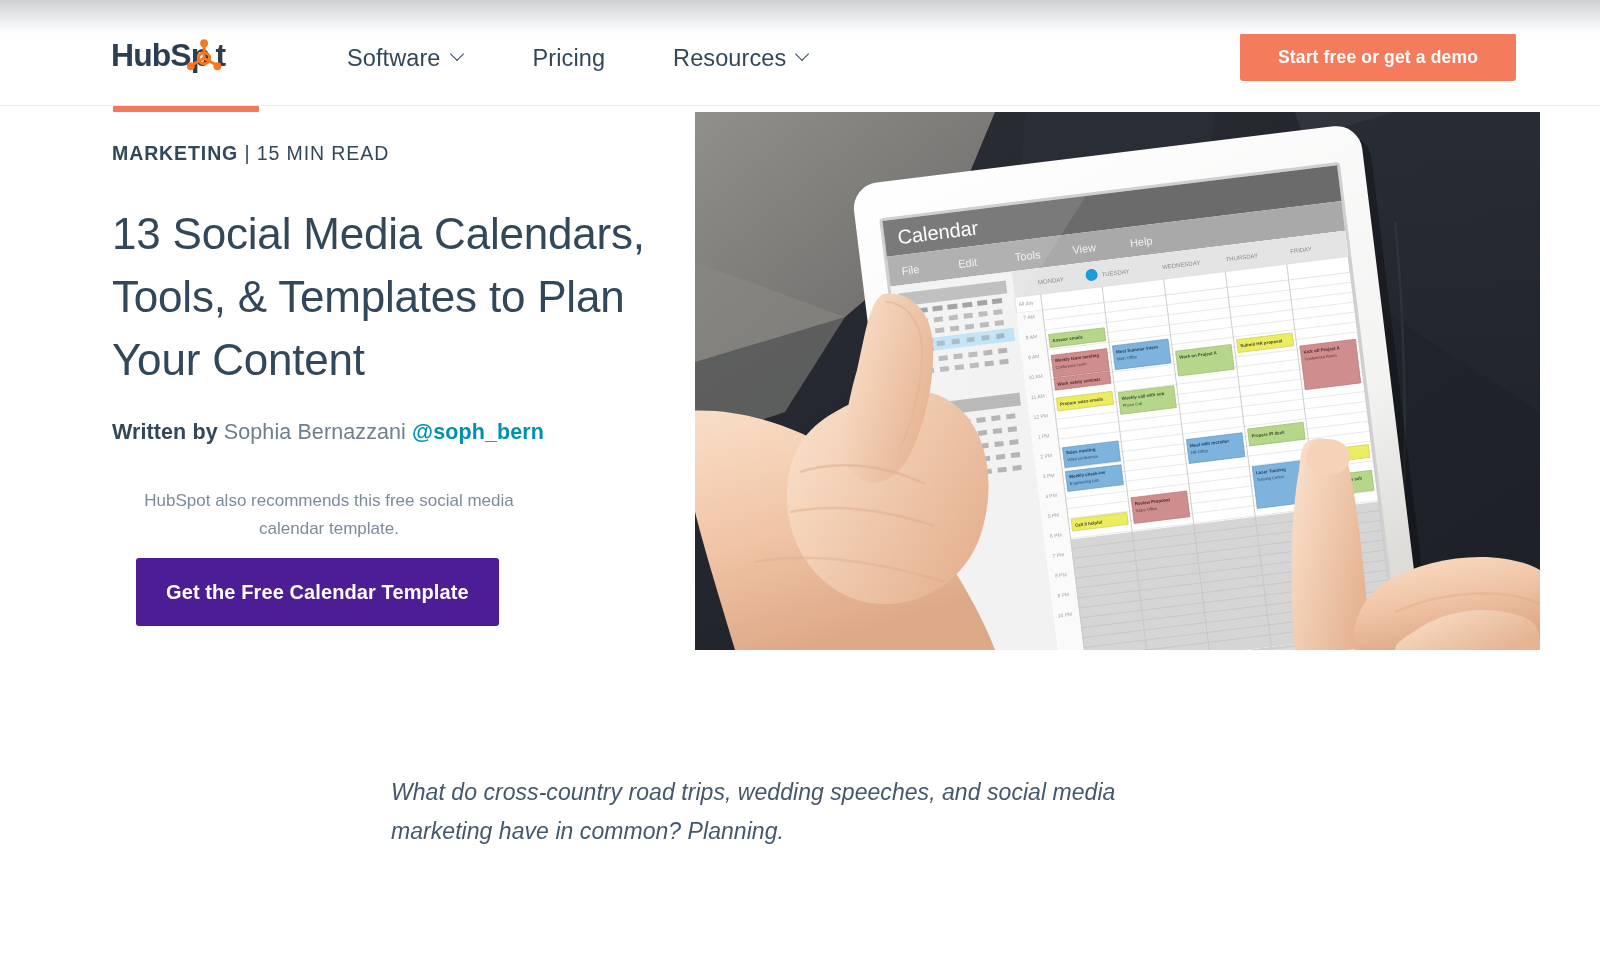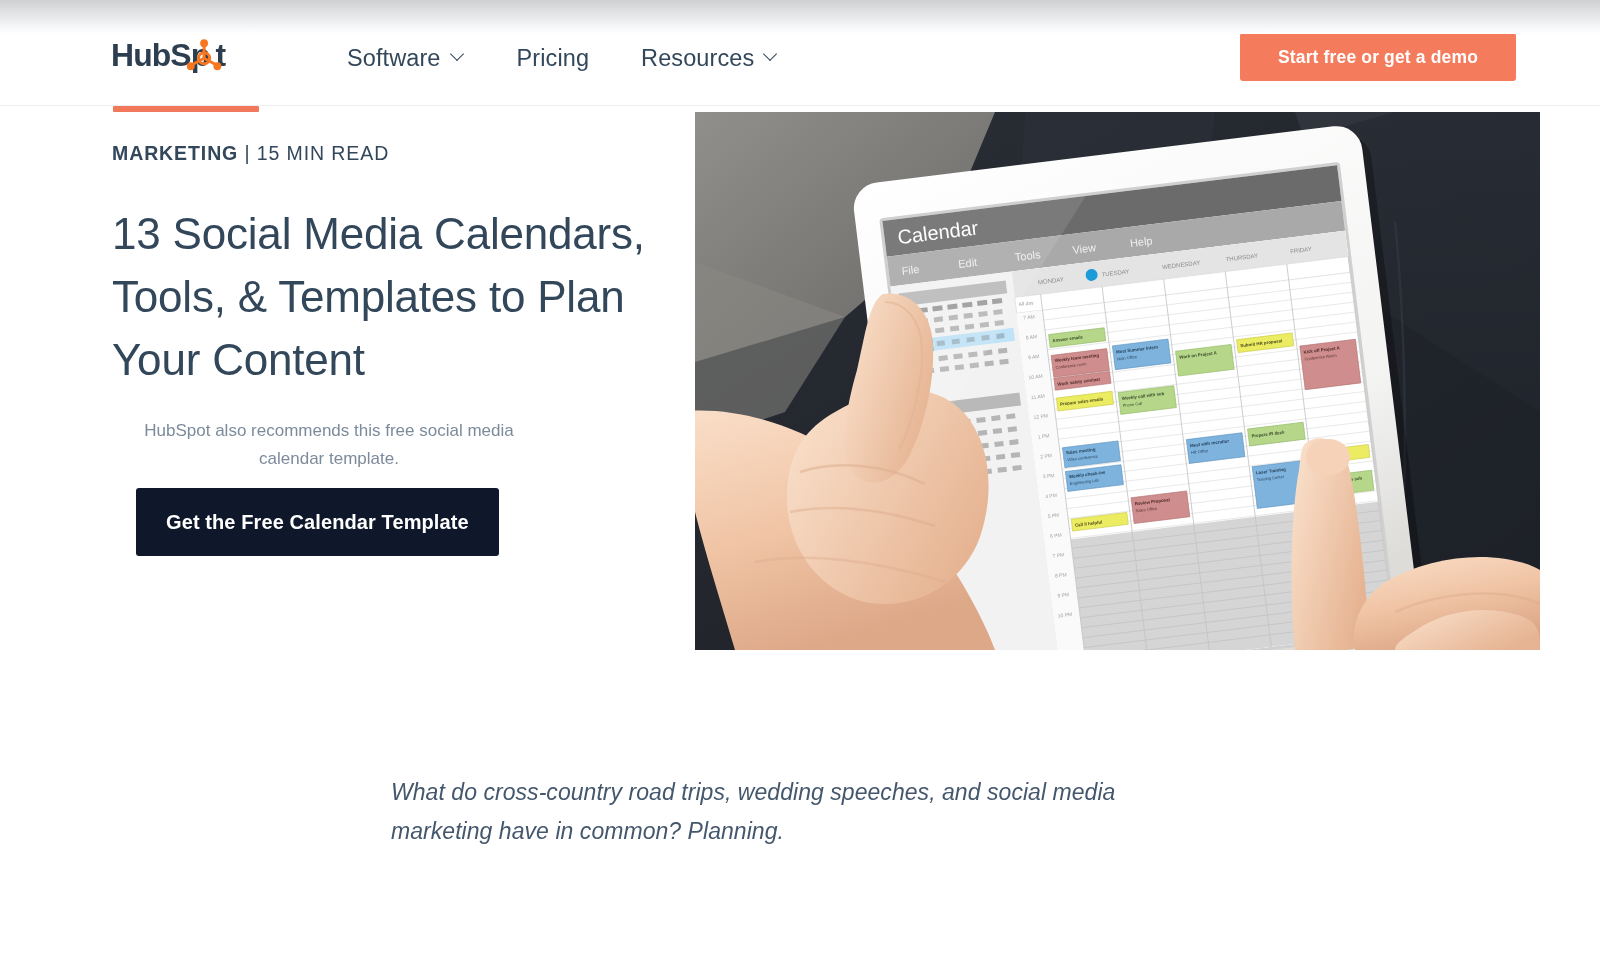--- a/index.html
+++ b/index.html
@@ -52,21 +52,21 @@
   }
   .logo svg { display: block; }
 
   
   .main-nav {
     position: absolute;
     left: 347px;
     top: 40px;
     display: flex;
     align-items: flex-end;
-    gap: 0;
+    gap: 16px;
   }
   .nav-item {
     display: flex;
     align-items: center;
     gap: 11px;
     color: #33475b;
     font-size: 23.5px;
     letter-spacing: .1px;
     cursor: pointer;
     margin-right: 52px;
@@ -174,21 +174,21 @@
     text-align: center;
     font-size: 17px;
     line-height: 28px;
     color: #7c8b9c;
     margin-bottom: 15px;
   }
 
   .hero-cta {
     display: block;
     margin-left: 24px;
-    background: #0f172a;
+    background: #4c1d95;
     color: #ffffff;
     border: none;
     border-radius: 3px;
     font-size: 20px;
     font-weight: bold;
     letter-spacing: .1px;
     padding: 0 30px;
     height: 68px;
     line-height: 68px;
     cursor: pointer;
@@ -271,20 +271,23 @@
   <div class="accent-bar"></div>
 
   <div class="hero-left">
 
     <div class="kicker">
       <span class="kicker-cat">MARKETING</span><span class="kicker-rest"> | 15 MIN READ</span>
     </div>
 
     <h1 class="post-title">13 Social Media Calendars, Tools, &amp; Templates to Plan Your Content</h1>
 
+    <div class="byline">
+      <span class="by-label">Written by</span><span class="by-name"> Sophia Bernazzani </span><span class="by-handle">@soph_bern</span>
+    </div>
 
     <p class="recommend">HubSpot also recommends this free social media calendar template.</p>
 
     <button class="hero-cta">Get the Free Calendar Template</button>
   </div>
 
   <div class="hero-image">
     <svg viewBox="0 0 845 538" preserveAspectRatio="xMidYMid slice">
       <defs>
         <linearGradient id="denim" x1="0" y1="0" x2="1" y2="1">

